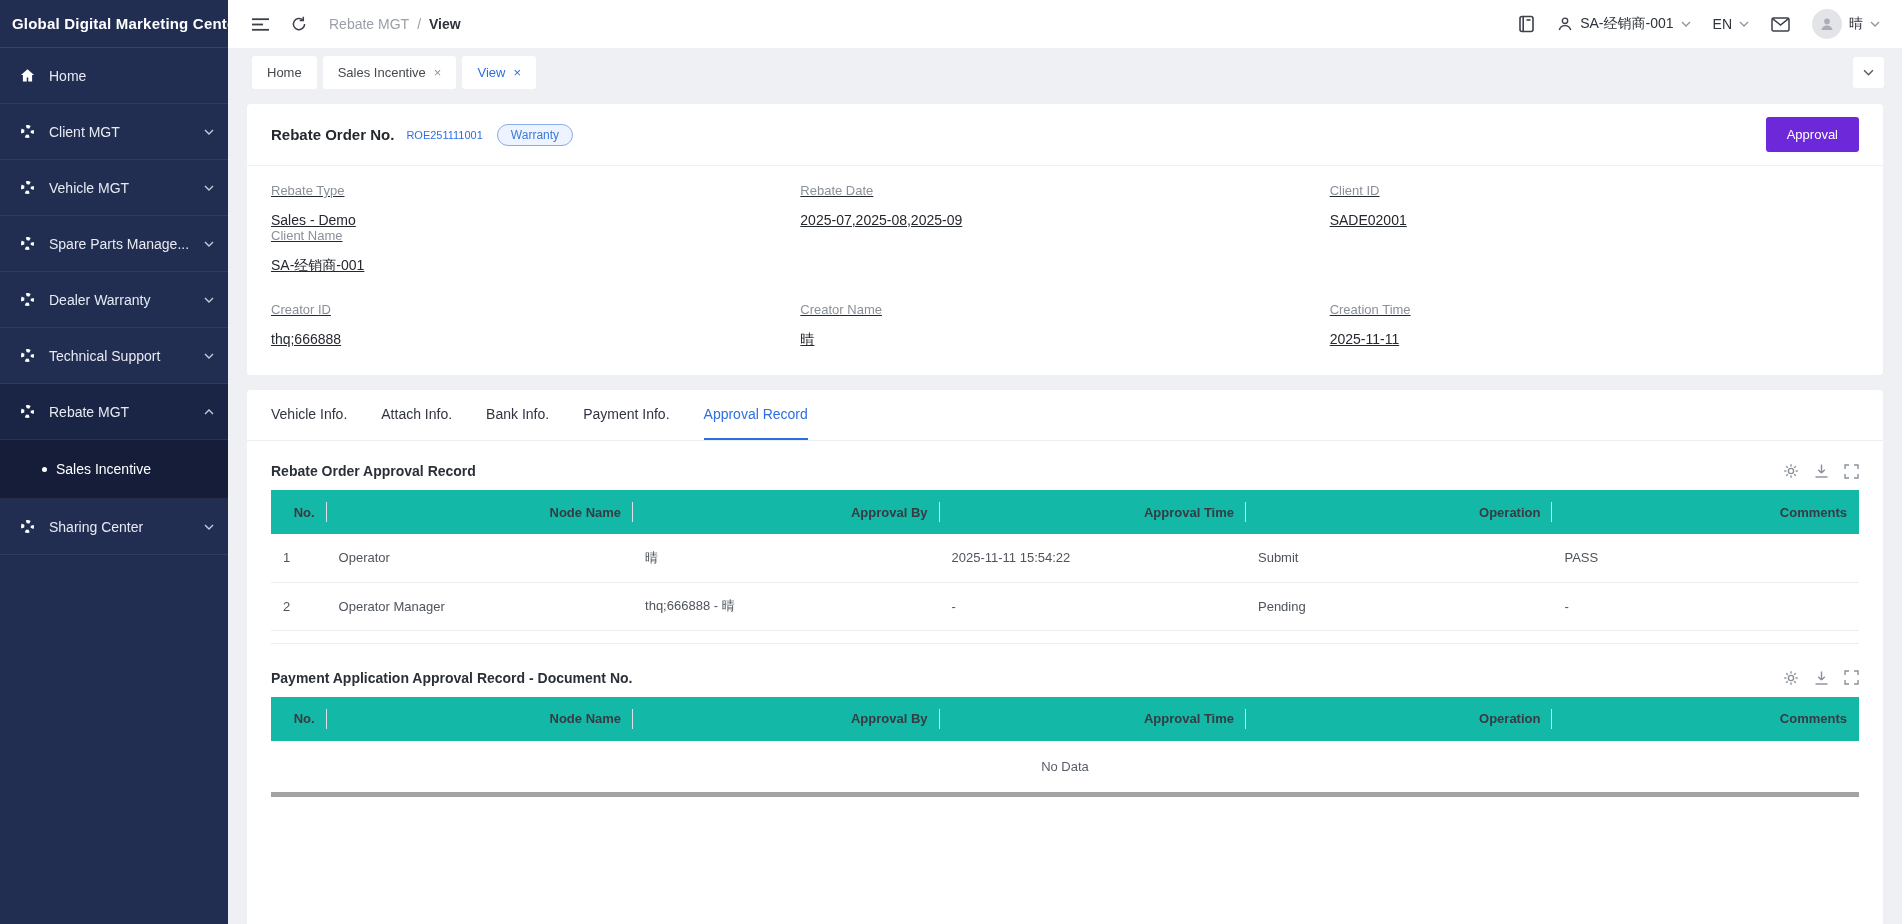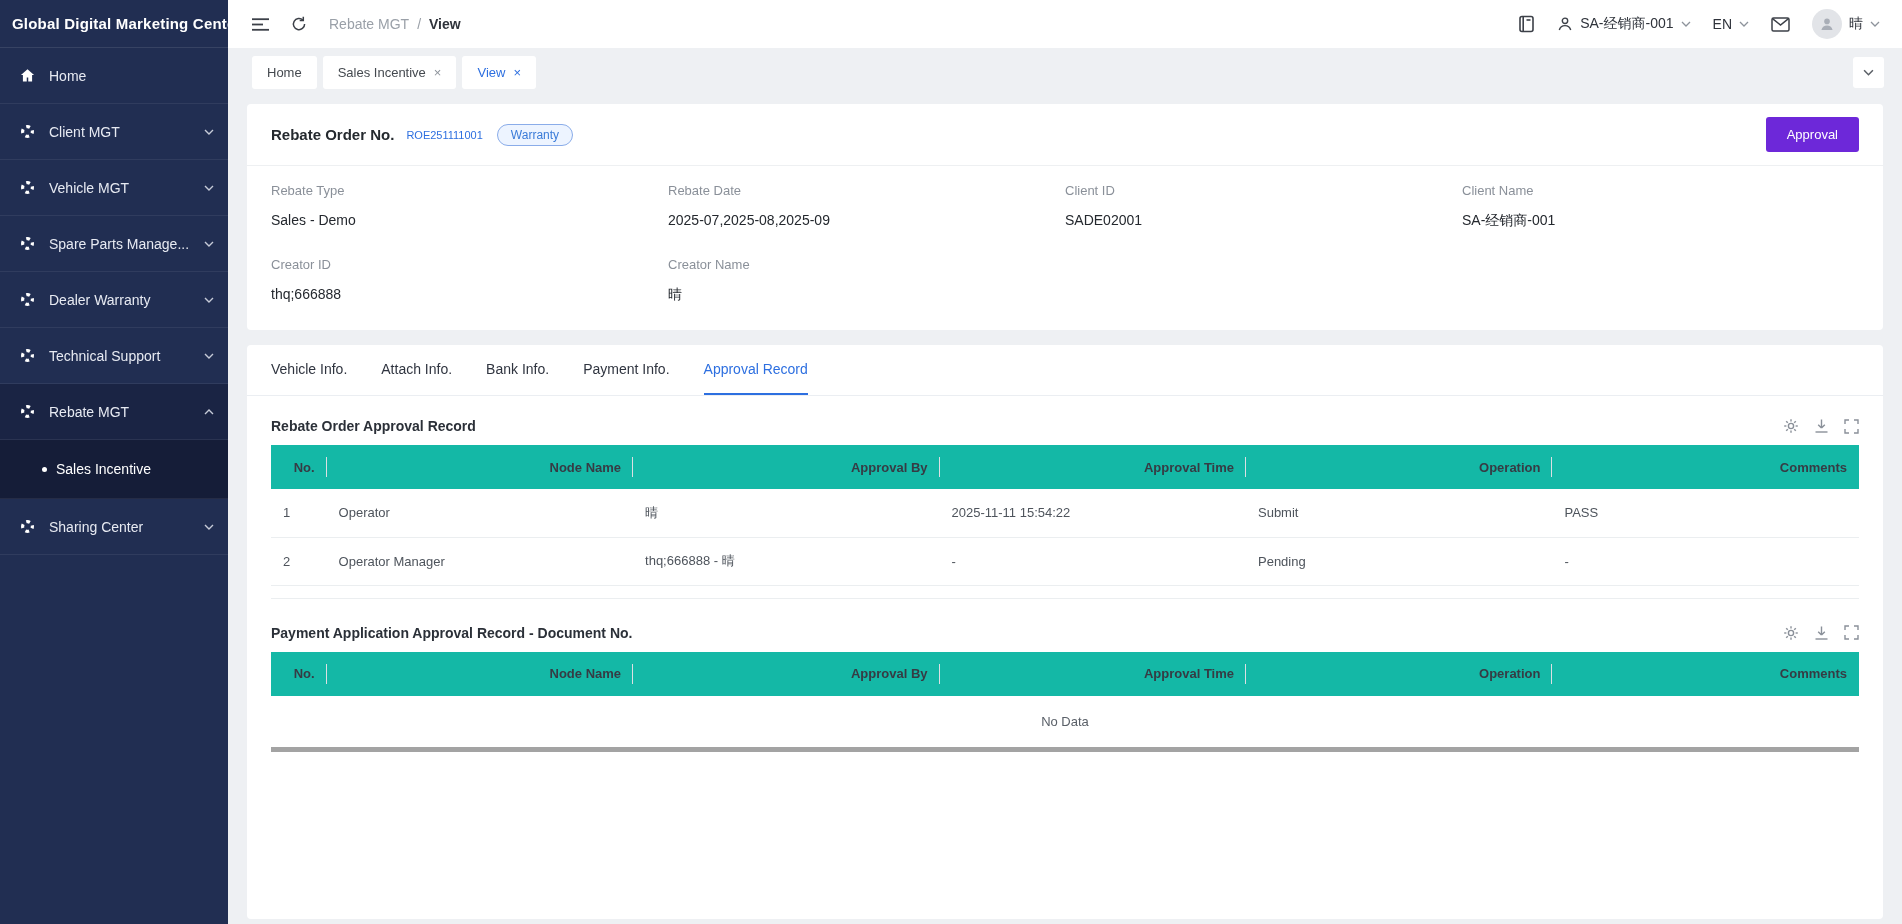--- a/index.html
+++ b/index.html
@@ -48,21 +48,21 @@
   .card { background:#fff; border-radius:4px; }
 
   .order-card { }
   .order-row { height:61px; display:flex; align-items:center; padding:0 24px; }
   .order-label { font-size:15px; font-weight:bold; color:#24292e; }
   .order-no { font-size:11px; color:#2d6fe0; margin-left:12px; cursor:pointer; }
   .status-badge { margin-left:14px; font-size:12px; color:#3a7bd8; background:#edf4ff; border:1px solid #8aace9; border-radius:12px; padding:4px 13px; line-height:1; }
   .approval-btn { margin-left:auto; background:#6d28d9; color:#fff; border:none; font-size:13px; padding:10px 21px; border-radius:3px; cursor:pointer; font-family:inherit; }
   .order-divider { height:1px; background:#eef0f2; }
   .fields { padding:17px 24px 26px 24px; }
-  .frow { display:grid; grid-template-columns:repeat(4,1fr); }
+  .frow { display:grid; grid-template-columns:repeat(3,1fr);text-decoration:underline; }
   .frow1 { margin-bottom:27px; }
   .field-label { font-size:13px; color:#8a9099; margin-bottom:14px; }
   .field-value { font-size:14px; color:#24282e; }
 
   .detail-card { margin-top:15px; height:574px; }
   .dtabs { height:51px; display:flex; align-items:stretch; padding-left:24px; border-bottom:1px solid #ebeef2; }
   .dtab { display:flex; align-items:center; margin-right:34px; font-size:14px; color:#303540; cursor:pointer; border-bottom:2px solid transparent; }
   .dtab.active { color:#2d6fe0; border-bottom-color:#2d6fe0;text-align:right; }
 
   .section { padding:0 24px; }
@@ -316,20 +316,24 @@
           </div>
         </div>
         <div class="frow">
           <div class="field">
             <div class="field-label">Creator ID</div>
             <div class="field-value">thq;666888</div>
           </div>
           <div class="field">
             <div class="field-label">Creator Name</div>
             <div class="field-value">晴</div>
+          </div>
+          <div class="field">
+            <div class="field-label">Creation Time</div>
+            <div class="field-value">2025-11-11</div>
           </div>
           <div class="field"></div>
         </div>
       </div>
     </section>
 
     <section class="card detail-card">
       <div class="dtabs">
         <div class="dtab">Vehicle Info.</div>
         <div class="dtab">Attach Info.</div>

